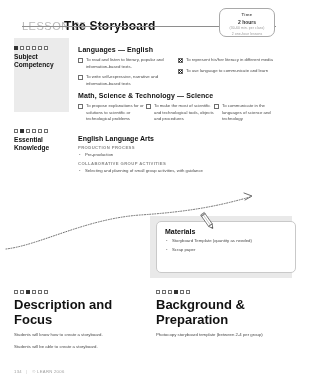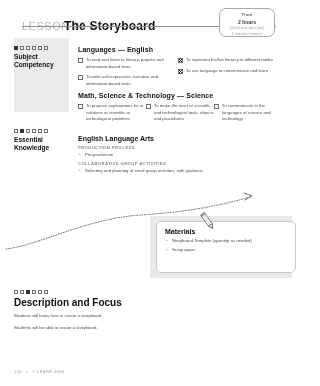--- a/index.html
+++ b/index.html
@@ -96,21 +96,21 @@
   }
   .mat-title{font-size:7px;font-weight:bold;color:#111;}
   .mat-li{font-size:4.3px;color:#4a4a4a;margin-top:3px;padding-left:7px;position:relative;line-height:1.5;}
   .mat-li:before{content:"•";position:absolute;left:1px;top:-0.5px;color:#777;}
   .pencil{position:absolute;left:196px;top:210px;width:24px;height:24px;}
 
   
   .bot{position:absolute;top:290px;width:130px;}
   .bot-l{left:14px;}
   .bot-r{left:156px;}
-  .bot-head{font-size:10px;font-weight:bold;color:#111;margin-top:3px;}
+  .bot-head{font-size:13px;font-weight:bold;color:#111;margin-top:3px;}
   .bot-p{font-size:4.3px;color:#4a4a4a;line-height:1.6;margin-top:5px;}
 
   
   .footer{
     position:absolute;left:14px;top:369px;
     font-size:4.2px;color:#9e9e9e;letter-spacing:.3px;
   }
   .footer .sep{margin:0 3px;color:#c5c5c5;}
 </style>
 </head>
@@ -243,20 +243,32 @@
         <span class="pip on"></span>
         <span class="pip"></span>
         <span class="pip"></span>
         <span class="pip"></span>
       </div>
     <div class="bot-head">Description and Focus</div>
     <div class="bot-p">Students will know how to create a storyboard.</div>
     <div class="bot-p">Students will be able to create a storyboard.</div>
   </div>
 
+  <div class="bot bot-r">
+    <div class="pip-row">
+        <span class="pip"></span>
+        <span class="pip"></span>
+        <span class="pip"></span>
+        <span class="pip on"></span>
+        <span class="pip"></span>
+        <span class="pip"></span>
+      </div>
+    <div class="bot-head">Background &amp; Preparation</div>
+    <div class="bot-p">Photocopy storyboard template (between 2-4 per group)</div>
+  </div>
 
   <div class="footer">
     <span>134</span>
     <span class="sep">|</span>
     <span>© LEARN 2006</span>
   </div>
 
 </div>
 
 </body></html>

